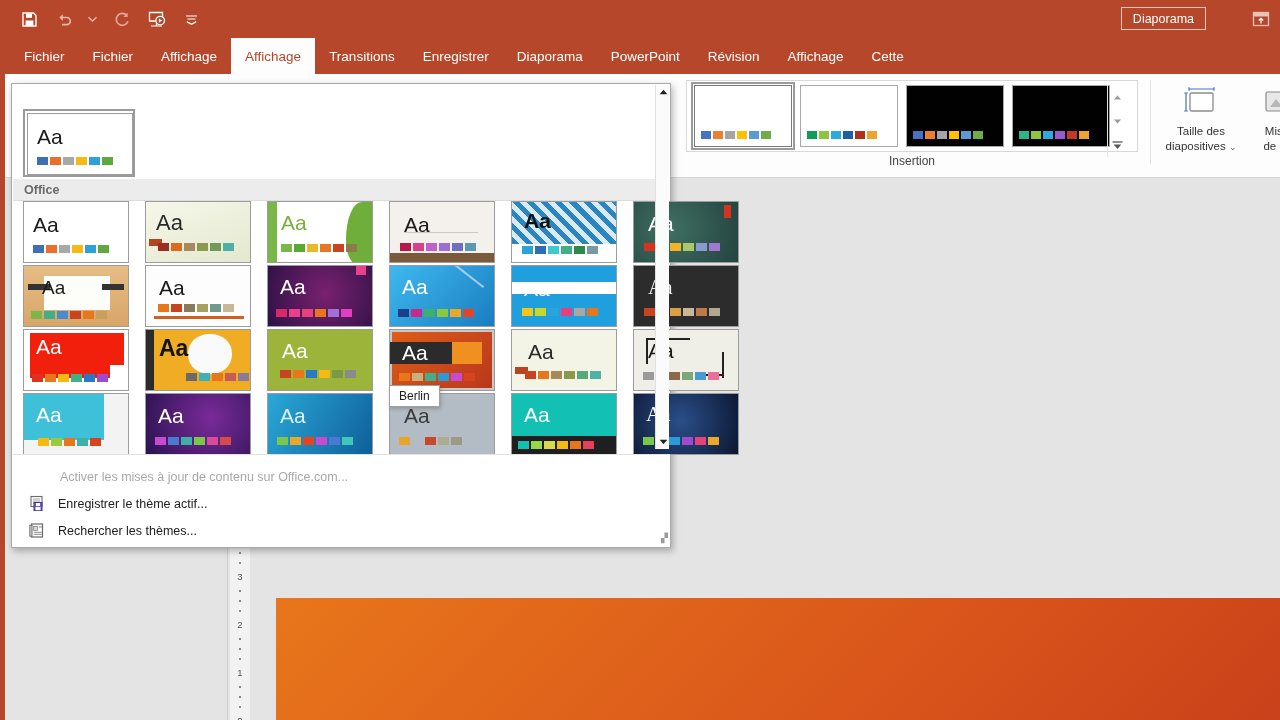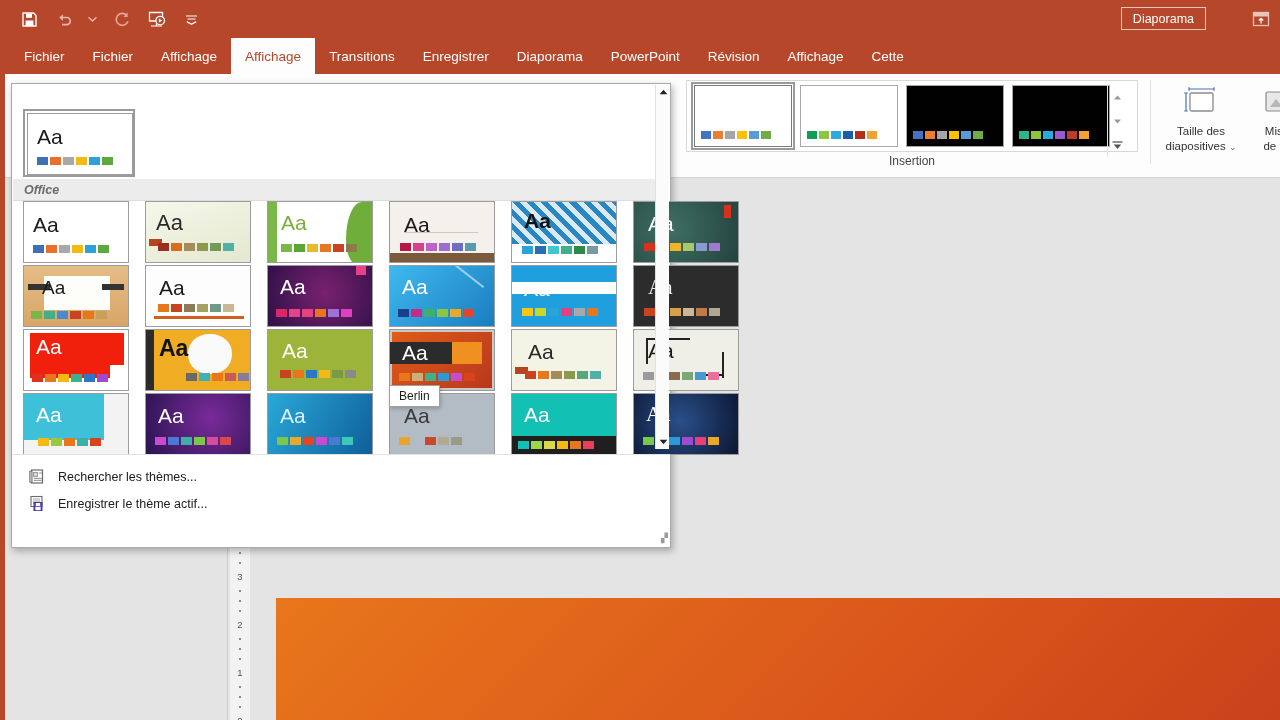--- a/index.html
+++ b/index.html
@@ -134,21 +134,21 @@
     position:absolute; left:11px; top:83px; width:660px; height:465px;
     background:#fff; border:1px solid #a9a9a9;
     box-shadow:2px 3px 7px rgba(0,0,0,.28); z-index:40;
   }
   .gal-header{
     position:absolute; left:1px; top:1px; width:645px; height:22px;
     background:#ececec; border-bottom:1px solid #dcdcdc;
     display:flex; align-items:center; padding-left:11px;
     font-size:12.5px; font-weight:bold; color:#6b6b6b;
   }
-  .gal-header.h2{ top:95px;font-style:italic; }
+  .gal-header.h2{ top:95px; }
   .gal-row{ position:absolute; display:flex; gap:16px; }
   .thumb{
     width:106px; height:62px; border:1px solid #9c9c9c; position:relative;
     overflow:hidden; cursor:pointer; background:#fff;
   }
   .thumb.current{ border:1px solid #999; }
   .thumb .aa{
     position:absolute; font-size:21px; line-height:1; color:#111;
     font-family:"Liberation Sans", sans-serif;
   }
@@ -776,42 +776,43 @@
           </svg>
       </span>
       <span class="gs-arrow" style="bottom:0">
         <svg width="9" height="6" viewBox="0 0 9 6">
             <path d="M4.5 5.2 0.7 0.7h7.6z" fill="#222"></path>
           </svg>
       </span>
     </div>
 
     <div class="gal-footer">
-      <div class="gal-item">
-        <span class="mini">
-          <svg width="17" height="17" viewBox="0 0 17 17">
-              <rect x="2.5" y="2" width="11" height="13" fill="#fff" stroke="#6a6a6a" stroke-width="1.2"></rect>
-              <rect x="4.5" y="4.5" width="4" height="4" fill="#d8d8d8" stroke="#8a8a8a" stroke-width=".8"></rect>
-              <path d="M10 5h3M4.8 10.3h8M4.8 12.3h8" stroke="#8a8a8a" stroke-width="1"></path>
-              <rect x="0.8" y="3.2" width="2.2" height="11" fill="#cfcfcf" stroke="#6a6a6a" stroke-width=".9"></rect>
-            </svg>
-        </span>
-        <span>Rechercher les thèmes...</span>
-      </div>
+      <div class="gal-item disabled">Activer les mises à jour de contenu sur Office.com...</div>
       <div class="gal-item">
         <span class="mini">
           <svg width="17" height="17" viewBox="0 0 17 17">
               <rect x="2" y="1.5" width="11" height="10" fill="#fff" stroke="#6a6a6a" stroke-width="1.1"></rect>
               <path d="M4 4h7M4 6h7M4 8h5" stroke="#9a9a9a" stroke-width=".9"></path>
               <rect x="5" y="7.5" width="8" height="8" fill="#6a5acd" stroke="#3d3795" stroke-width="1"></rect>
               <rect x="7" y="8" width="4" height="3" fill="#fff"></rect>
               <rect x="6.5" y="12" width="5" height="3.2" fill="#fff"></rect>
             </svg>
         </span>
         <span>Enregistrer le thème actif...</span>
       </div>
+      <div class="gal-item">
+        <span class="mini">
+          <svg width="17" height="17" viewBox="0 0 17 17">
+              <rect x="2.5" y="2" width="11" height="13" fill="#fff" stroke="#6a6a6a" stroke-width="1.2"></rect>
+              <rect x="4.5" y="4.5" width="4" height="4" fill="#d8d8d8" stroke="#8a8a8a" stroke-width=".8"></rect>
+              <path d="M10 5h3M4.8 10.3h8M4.8 12.3h8" stroke="#8a8a8a" stroke-width="1"></path>
+              <rect x="0.8" y="3.2" width="2.2" height="11" fill="#cfcfcf" stroke="#6a6a6a" stroke-width=".9"></rect>
+            </svg>
+        </span>
+        <span>Rechercher les thèmes...</span>
+      </div>
       <span class="grip">▞</span>
     </div>
   </div>
 
   <div class="tooltip">Berlin</div>
 
 </div>
 
 </body></html>

